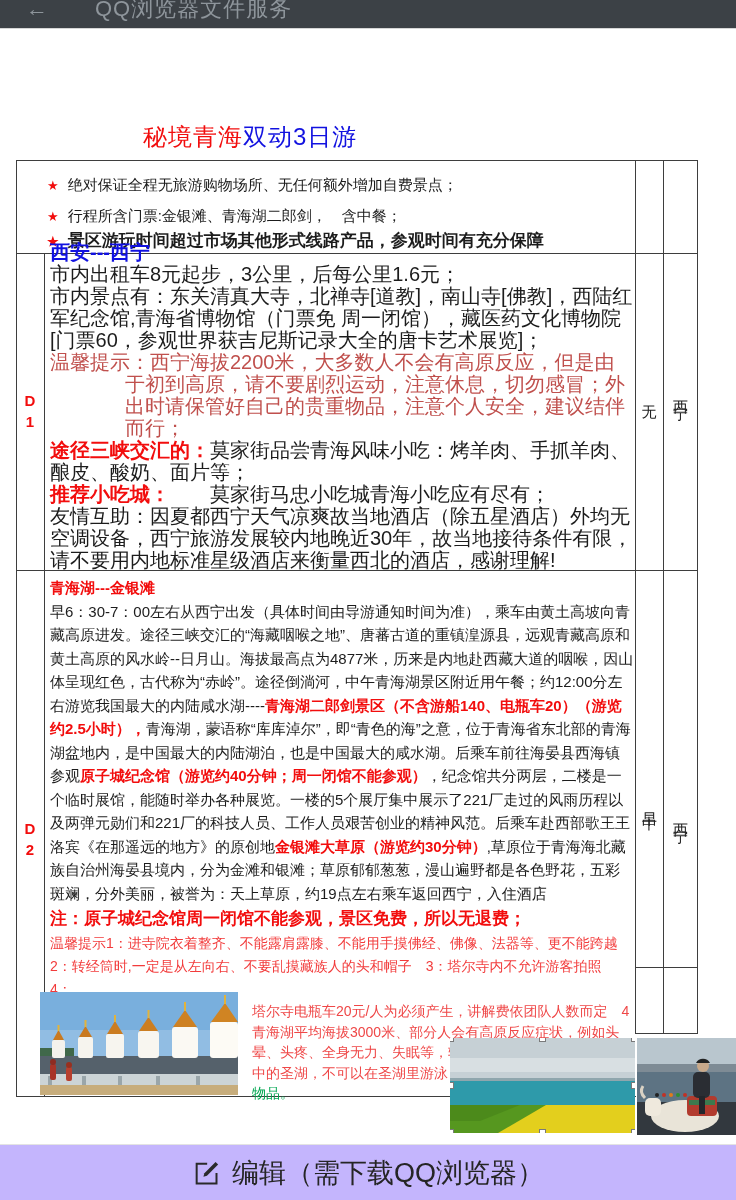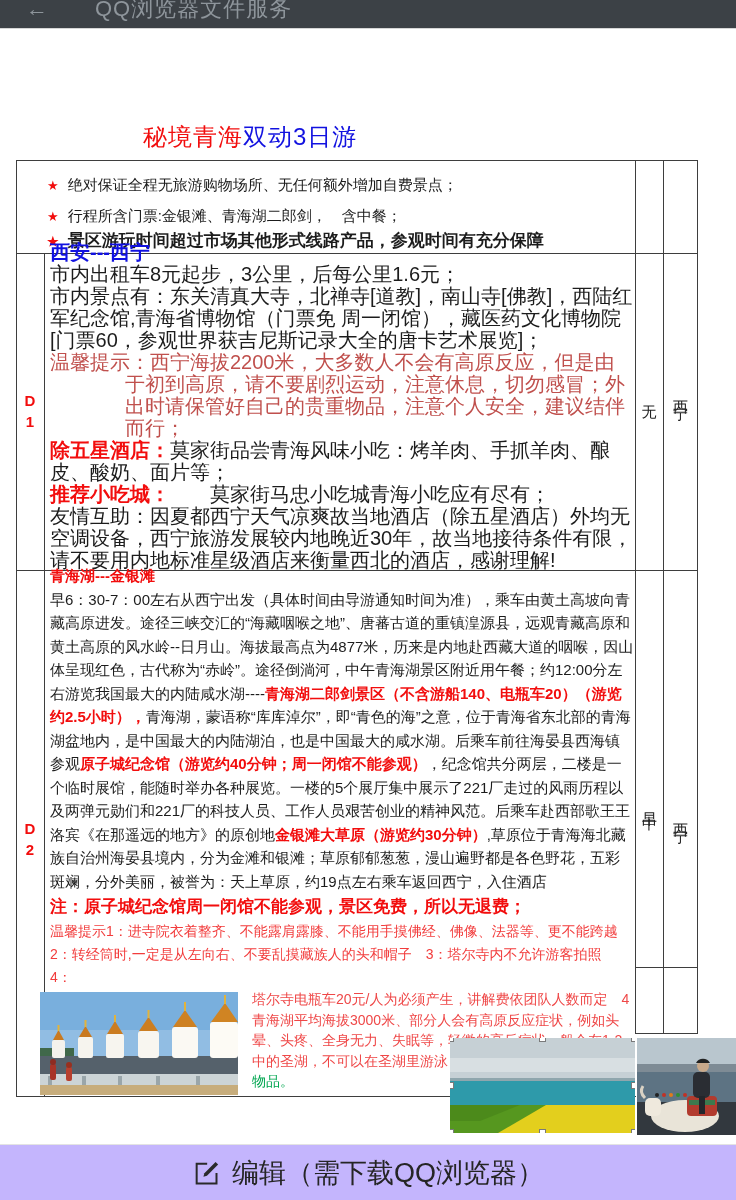--- a/index.html
+++ b/index.html
@@ -27,21 +27,21 @@
         color:#f20d0d;font-weight:bold;font-size:15px;}
   .colcell{position:absolute;display:flex;justify-content:center;color:#222;font-size:15px;}
   
   .d1cell{position:absolute;left:50px;top:241px;width:583px;font-size:20px;line-height:22px;}
   .blue-b{color:#1212e0;font-weight:bold;}
   .red{color:#f20d0d;}
   .red-b{color:#f20d0d;font-weight:bold;}
   .maroon{color:#c0504d;}
   .hang{padding-left:75px;text-indent:-75px;}
   
-  .d2cell{position:absolute;left:50px;top:564px;width:584px;font-size:15px;line-height:23.5px;}
+  .d2cell{position:absolute;left:50px;top:576px;width:584px;font-size:15px;line-height:23.5px;}
   .d2-head{color:#f20d0d;font-weight:bold;}
   .d2-note{font-size:17px;font-weight:bold;color:#f20d0d;line-height:27px;}
   .d2-tip{font-size:14px;color:#f23c3c;line-height:23px;}
   .wrapline{margin-left:202px;font-size:14px;color:#ef4747;line-height:20.5px;white-space:nowrap;}
   .wrap-green{color:#00a650;}
   
   .photo{position:absolute;overflow:hidden;}
   .stupa{left:40px;top:992px;width:198px;height:103px;}
   .lake{left:450px;top:1038px;width:185px;height:95px;}
   .yak{left:637px;top:1038px;width:99px;height:97px;}
@@ -97,21 +97,21 @@
   </div>
   <div class="colcell" style="left:663px;width:34px;top:389px;">
     <span class="vtext">西宁</span>
   </div>
 
   <div class="d1cell">
     <div class="blue-b">西安---西宁</div>
     <div>市内出租车8元起步，3公里，后每公里1.6元；</div>
     <div>市内景点有：东关清真大寺，北禅寺[道教]，南山寺[佛教]，西陆红军纪念馆,青海省博物馆（门票免 周一闭馆），藏医药文化博物院[门票60，参观世界获吉尼斯记录大全的唐卡艺术展览]；</div>
     <div class="maroon hang">温馨提示：西宁海拔2200米，大多数人不会有高原反应，但是由于初到高原，请不要剧烈运动，注意休息，切勿感冒；外出时请保管好自己的贵重物品，注意个人安全，建议结伴而行；</div>
-    <div><span class="red-b">除五星酒店：</span><span>莫家街品尝青海风味小吃：烤羊肉、手抓羊肉、酿皮、酸奶、面片等；</span></div>
+    <div><span class="red-b">途径三峡交汇的：</span><span>莫家街品尝青海风味小吃：烤羊肉、手抓羊肉、酿皮、酸奶、面片等；</span></div>
     <div><span class="red-b">推荐小吃城：</span><span>　　莫家街马忠小吃城青海小吃应有尽有；</span></div>
     <div>友情互助：因夏都西宁天气凉爽故当地酒店（除五星酒店）外均无空调设备，西宁旅游发展较内地晚近30年，故当地接待条件有限，请不要用内地标准星级酒店来衡量西北的酒店，感谢理解!</div>
   </div>
 
   <div class="dlab" style="top:820px;">
     <span class="vtext">D2</span>
   </div>
   <div class="colcell" style="left:635px;width:28px;top:800px;">
     <span class="vtext">早中</span>
   </div>

